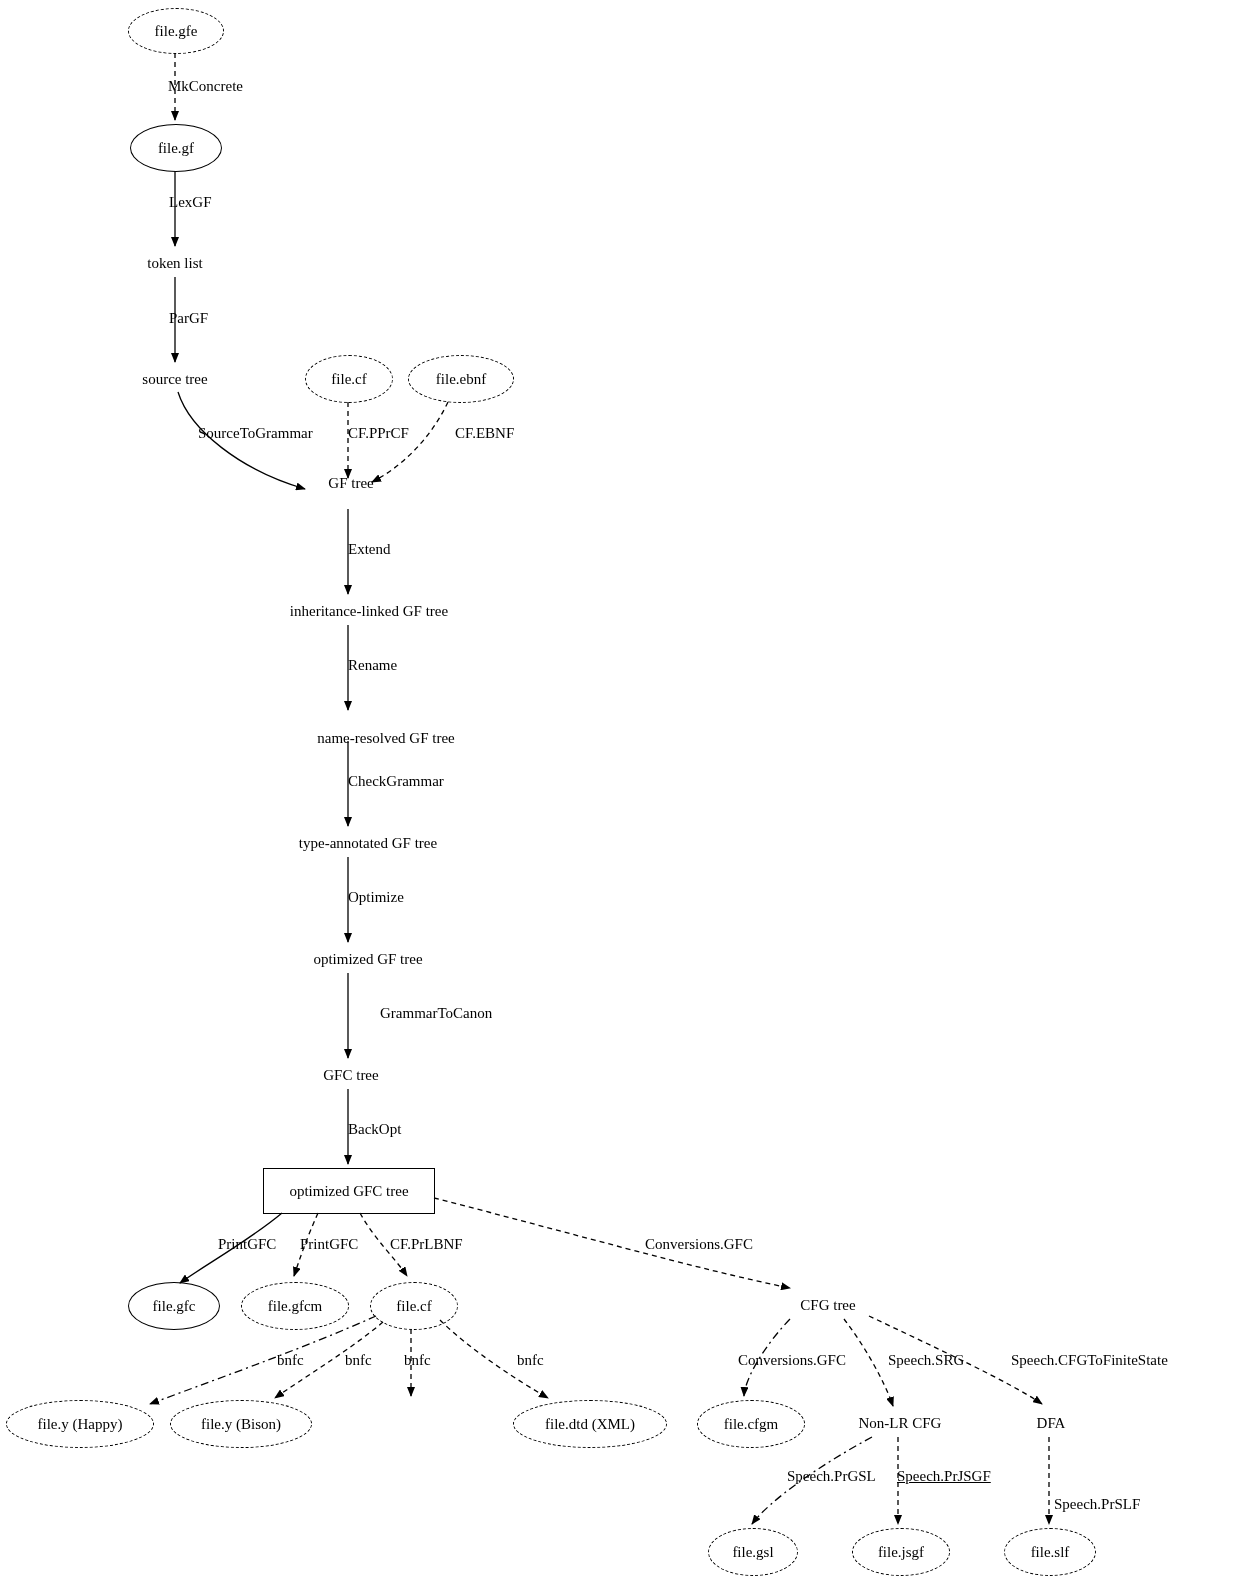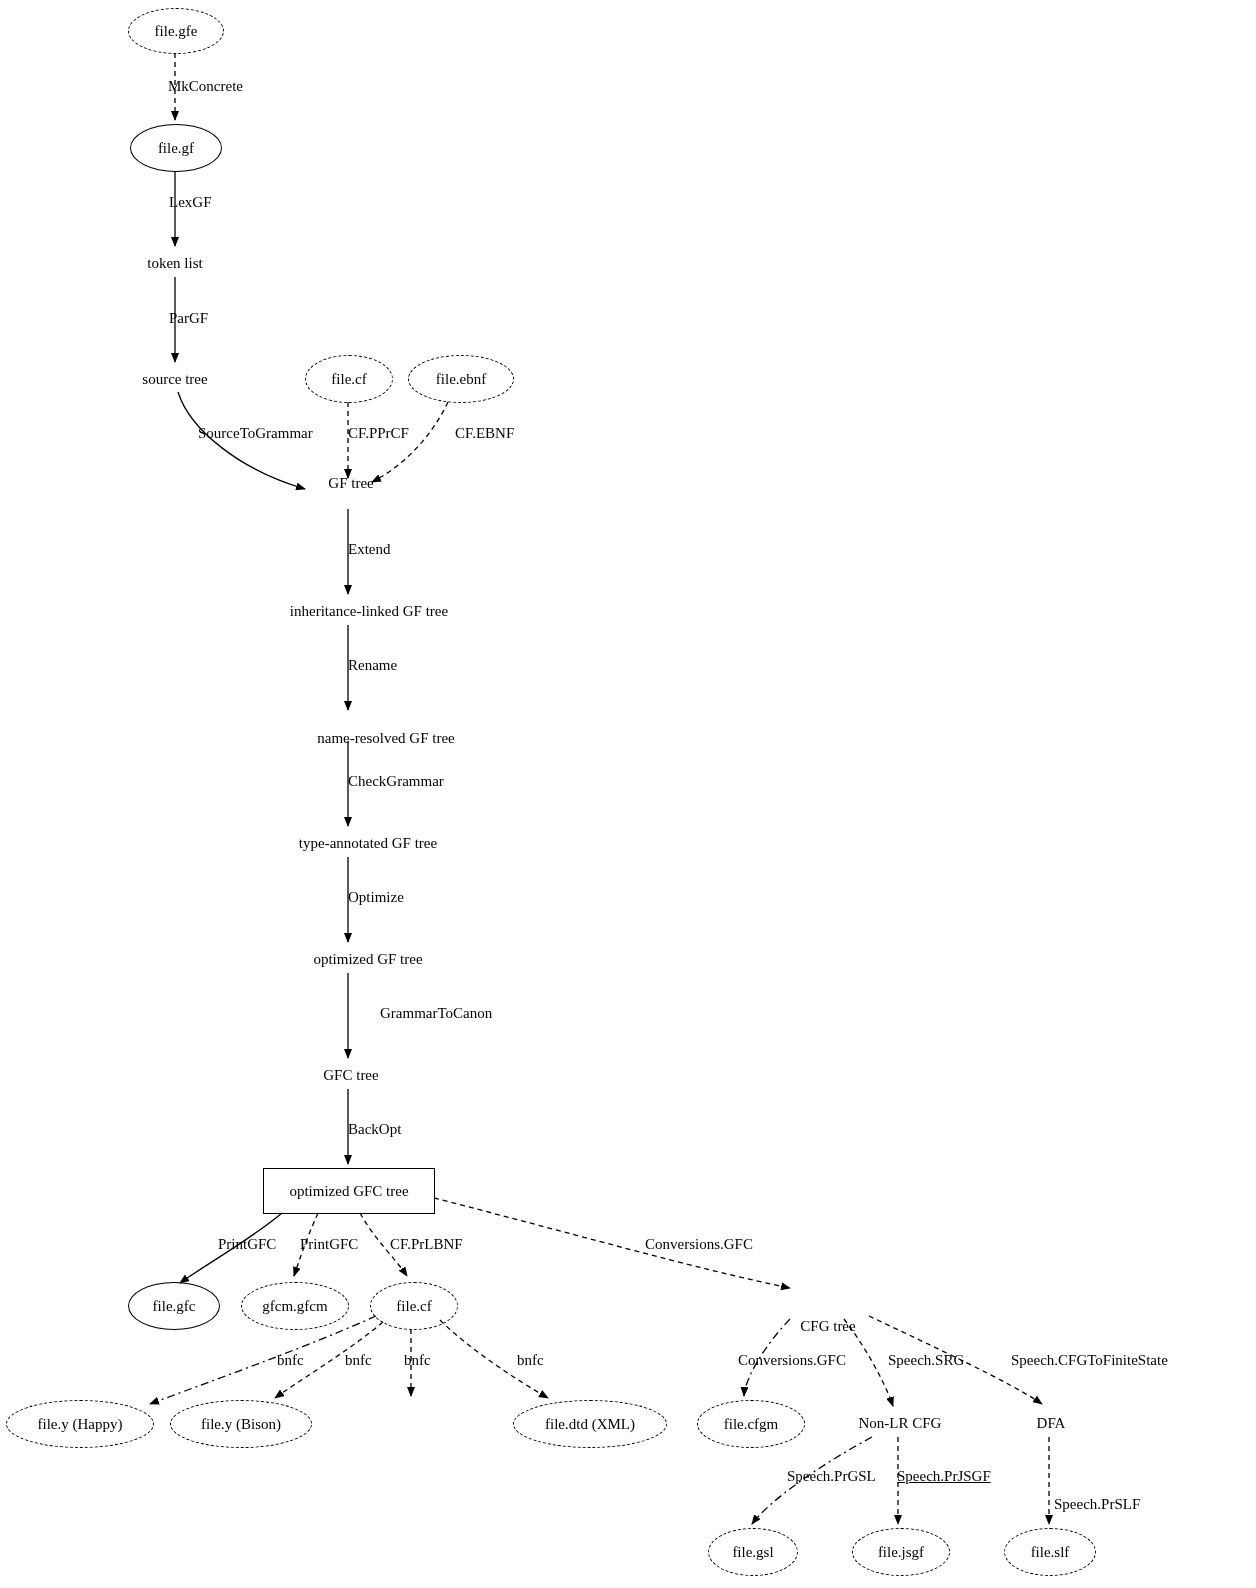--- a/index.html
+++ b/index.html
@@ -116,26 +116,26 @@
   <div class="node plain" style="left:307px;top:1064px;width:88px;height:22px;">
       <span>GFC tree</span>
     </div>
   <div class="node rect-solid" style="left:263px;top:1168px;width:170px;height:44px;">
       <span>optimized GFC tree</span>
     </div>
   <div class="node ell-solid" style="left:128px;top:1282px;width:90px;height:46px;">
       <span>file.gfc</span>
     </div>
   <div class="node ell-dashed" style="left:241px;top:1282px;width:106px;height:46px;">
-      <span>gfcm.gfcm</span>
+      <span>file.gfcm</span>
     </div>
   <div class="node ell-dashed" style="left:370px;top:1282px;width:86px;height:46px;">
       <span>file.cf</span>
     </div>
-  <div class="node plain" style="left:782px;top:1294px;width:92px;height:22px;margin-top:21px;">
+  <div class="node plain" style="left:782px;top:1294px;width:92px;height:22px;">
       <span>CFG tree</span>
     </div>
   <div class="node ell-dashed" style="left:6px;top:1400px;width:146px;height:46px;">
       <span>file.y (Happy)</span>
     </div>
   <div class="node ell-dashed" style="left:170px;top:1400px;width:140px;height:46px;">
       <span>file.y (Bison)</span>
     </div>
   <div class="node ell-dashed" style="left:513px;top:1400px;width:152px;height:46px;">
       <span>file.dtd (XML)</span>

